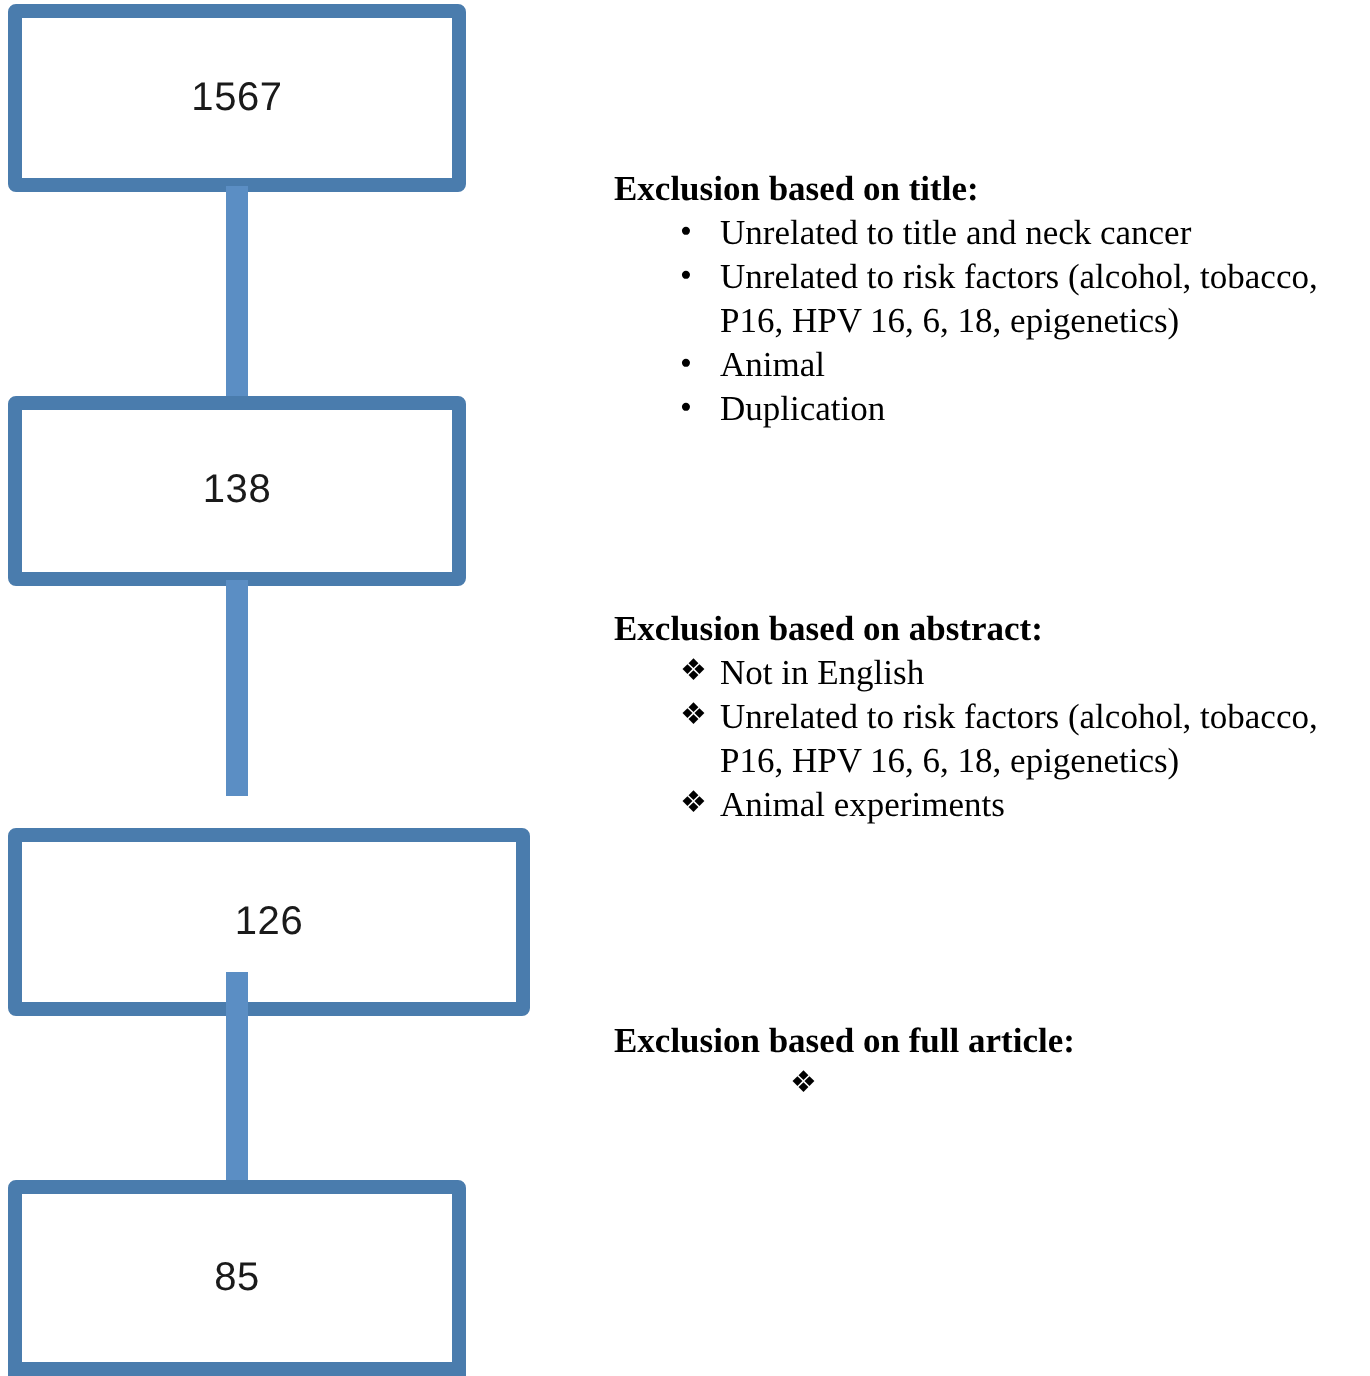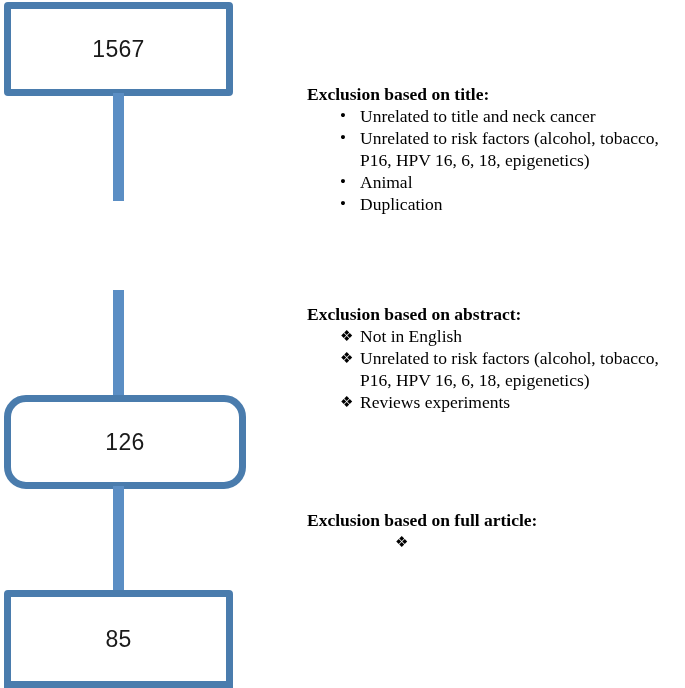--- a/index.html
+++ b/index.html
@@ -22,28 +22,28 @@
     box-sizing: border-box;
     background: #ffffff;
     border: 7px solid #4a7cad;
     border-radius: 4px;
     display: flex;
     align-items: center;
     justify-content: center;
   }
   .flow-box .count {
     font-family: "Liberation Sans", "DejaVu Sans", sans-serif;
-    font-size: 23px;
+    font-size: 20px;
     color: #1a1a1a;
     letter-spacing: 0.3px;
   }
 
   #box-1 { left: 4px;  top: 2px;   width: 229px; height: 94px; }
   #box-2 { left: 4px;  top: 198px; width: 229px; height: 95px; }
-  #box-3 { left: 4px;  top: 395px; width: 242px; height: 94px; border-radius: 22px; }
+  #box-3 { left: 4px;  top: 414px; width: 261px; height: 94px; }
   #box-4 { left: 4px;  top: 590px; width: 229px; height: 98px;
            border-bottom-left-radius: 0; border-bottom-right-radius: 0; justify-content: center; }
 
   
   .connector {
     position: absolute;
     left: 113px;
     width: 11px;
     background: #5b8ec4;
   }
@@ -96,20 +96,23 @@
 <body>
 
 <div id="page">
 
   <div class="flow-box" id="box-1">
     <span class="count">1567</span>
   </div>
 
   <div class="connector" id="connector-1"></div>
 
+  <div class="flow-box" id="box-2">
+    <span class="count">138</span>
+  </div>
 
   <div class="connector" id="connector-2"></div>
 
   <div class="flow-box" id="box-3">
     <span class="count">126</span>
   </div>
 
   <div class="connector" id="connector-3"></div>
 
   <div class="flow-box" id="box-4">
@@ -144,21 +147,21 @@
       <li class="bullet-item">
         <span class="marker">❖</span>
         <span>Not in English</span>
       </li>
       <li class="bullet-item">
         <span class="marker">❖</span>
         <span>Unrelated to risk factors (alcohol, tobacco, P16, HPV 16, 6, 18, epigenetics)</span>
       </li>
       <li class="bullet-item">
         <span class="marker">❖</span>
-        <span>Reviews experiments</span>
+        <span>Animal experiments</span>
       </li>
     </ul>
   </div>
 
   <div class="exclusion-block indented" id="exclusion-full">
     <div class="exclusion-heading">Exclusion based on full article:</div>
     <ul class="bullet-list">
       <li class="bullet-item">
         <span class="marker">❖</span>
       </li>

